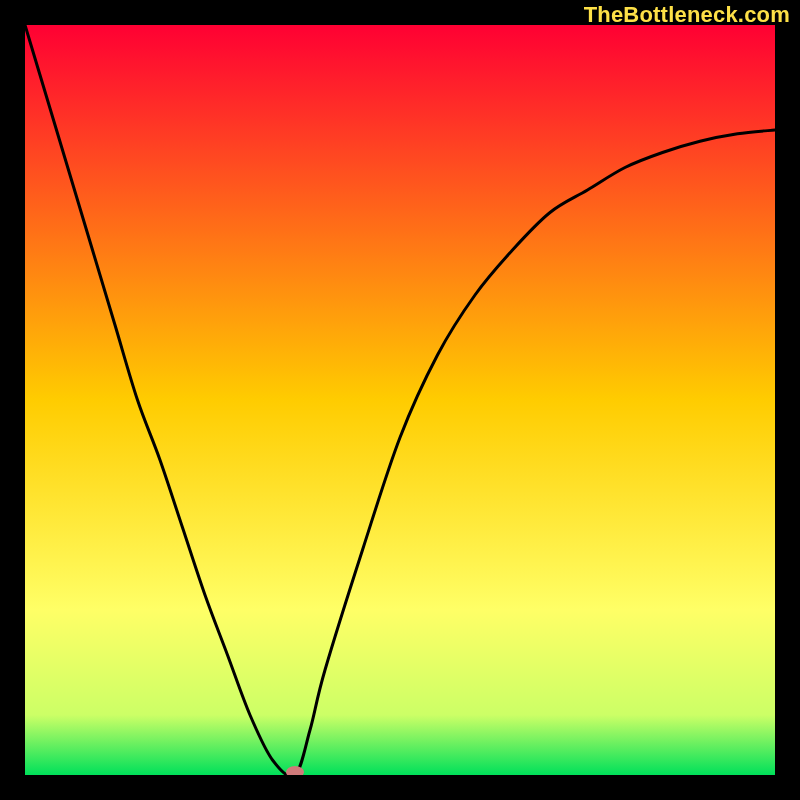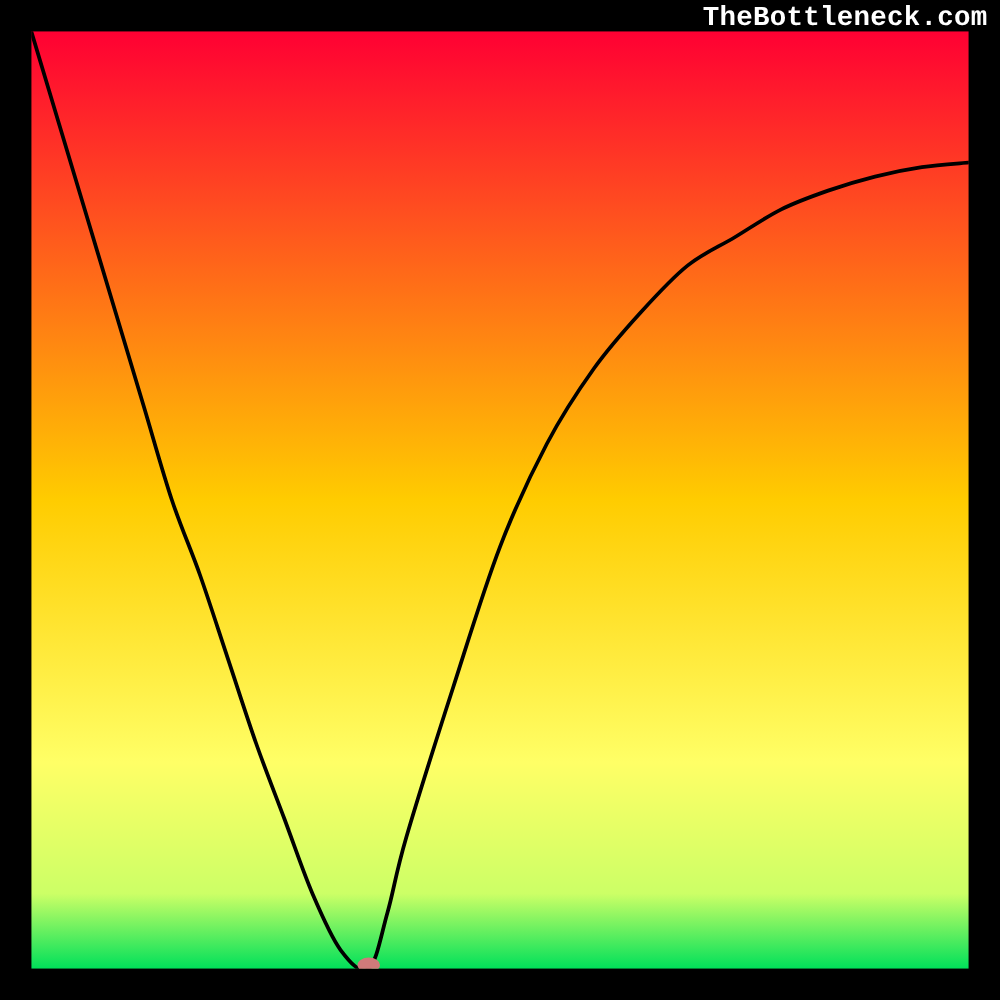--- a/index.html
+++ b/index.html
@@ -15,24 +15,24 @@
     left: 25px;
     top: 25px;
     width: 750px;
     height: 750px;
     background: #000000;
   }
   .attribution {
     position: absolute;
     top: 2px;
     right: 10px;
-    font-family: Liberation Mono, monospace;
+    font-family: Liberation Sans, sans-serif;
     font-size: 22px;
     font-weight: 600;
-    color: #ffffff;
+    color: #fde047;
     letter-spacing: 0.2px;
   }
 </style>
 </head>
 <body>
 
 <div class="frame">
   <svg id="chart-svg" width="750" height="750" viewBox="0 0 750 750">
     <defs>
       <linearGradient id="bg-grad" x1="0" y1="0" x2="0" y2="1">

